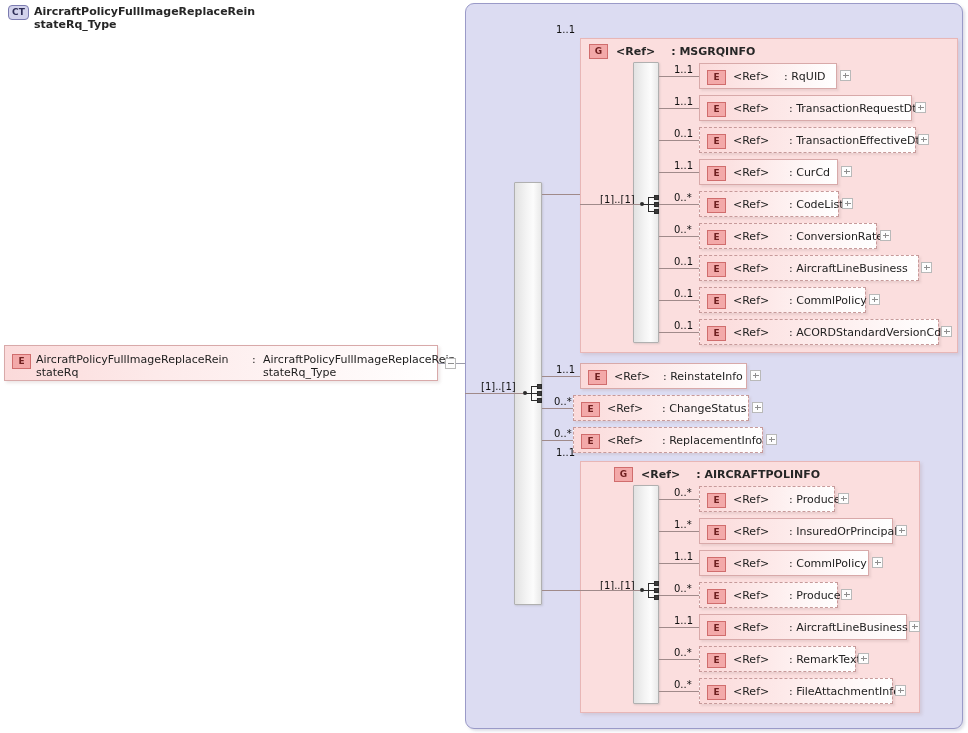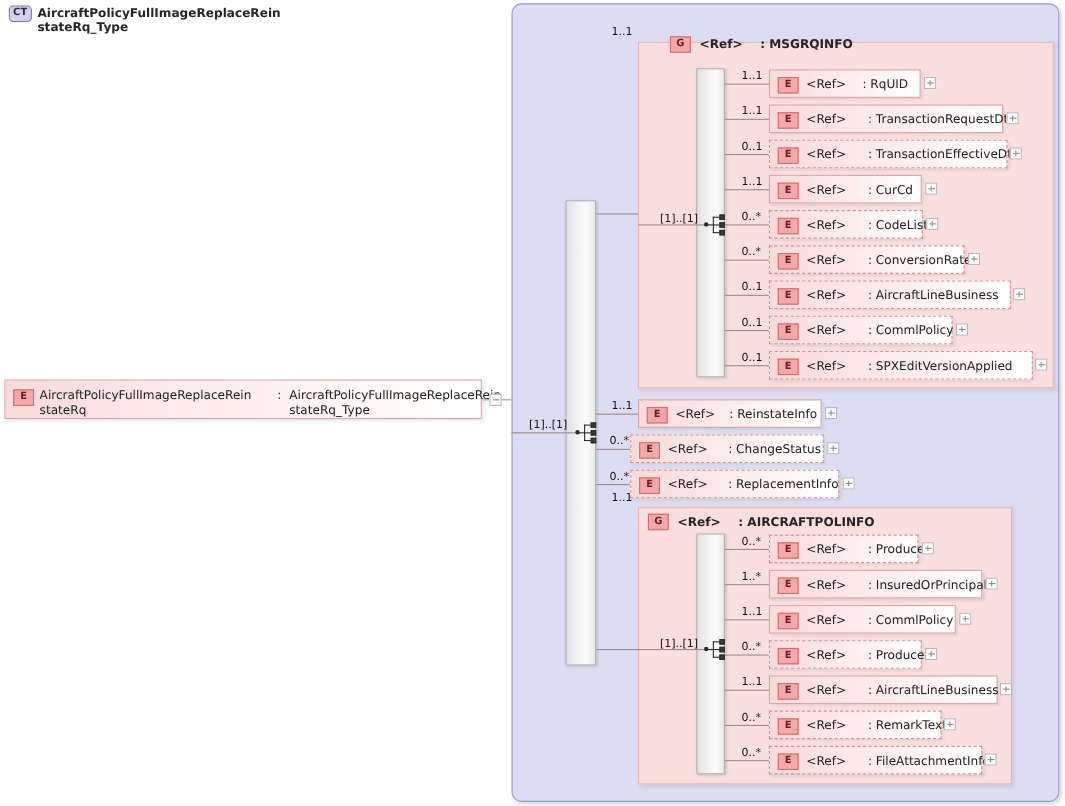--- a/index.html
+++ b/index.html
@@ -158,21 +158,21 @@
   </div>
 
   <div class="ln h" style="left:542px;top:194px;width:38px;"></div>
   <div class="ln h" style="left:542px;top:376px;width:38px;"></div>
   <div class="ln h" style="left:542px;top:408px;width:31px;"></div>
   <div class="ln h" style="left:542px;top:440px;width:31px;"></div>
   <div class="ln h" style="left:542px;top:590px;width:38px;"></div>
 
   <div class="grp-box" style="left:580px;top:38px;width:378px;height:315px;"></div>
   <div class="card" style="left:556px;top:24px;">1..1</div>
-  <div class="grp-head" style="left:589px;top:33px;margin-left:20px;">
+  <div class="grp-head" style="left:589px;top:44px;">
     <span class="badge-g">G</span><span class="ref">&lt;Ref&gt;</span><span class="nm">: MSGRQINFO</span>
   </div>
 
   <div class="shaft" style="left:633px;top:62px;width:26px;height:281px;"></div>
   <div class="card" style="left:600px;top:194px;">[1]..[1]</div>
   <div class="ln h" style="left:580px;top:204px;width:60px;"></div>
   <div class="seq" style="left:640px;top:194px;">
     <i class="dot"></i>
       <i class="stem"></i>
       <i class="spine"></i>
@@ -254,21 +254,21 @@
     <span class="ref">&lt;Ref&gt;</span>
     <span class="nm" style="left:89px;">: CommlPolicy</span>
   </div>
   <div class="exp plus" style="left:869px;top:294px;"></div>
 
   <div class="ln h" style="left:659px;top:332px;width:40px;"></div>
   <div class="card" style="left:674px;top:320px;">0..1</div>
   <div class="el dashed" style="left:699px;top:319px;width:240px;">
     <span class="badge-e">E</span>
     <span class="ref">&lt;Ref&gt;</span>
-    <span class="nm" style="left:89px;">: SPXEditVersionApplied</span>
+    <span class="nm" style="left:89px;">: ACORDStandardVersionCd</span>
   </div>
   <div class="exp plus" style="left:941px;top:326px;"></div>
 
   <div class="card" style="left:556px;top:364px;">1..1</div>
   <div class="el solid" style="left:580px;top:363px;width:167px;">
     <span class="badge-e">E</span>
     <span class="ref">&lt;Ref&gt;</span>
     <span class="nm" style="left:82px;">: ReinstateInfo</span>
   </div>
   <div class="exp plus" style="left:750px;top:370px;"></div>
@@ -284,21 +284,21 @@
   <div class="card" style="left:554px;top:428px;">0..*</div>
   <div class="el dashed" style="left:573px;top:427px;width:190px;">
     <span class="badge-e">E</span>
     <span class="ref">&lt;Ref&gt;</span>
     <span class="nm" style="left:88px;">: ReplacementInfo</span>
   </div>
   <div class="exp plus" style="left:766px;top:434px;"></div>
 
   <div class="grp-box" style="left:580px;top:461px;width:340px;height:252px;"></div>
   <div class="card" style="left:556px;top:447px;">1..1</div>
-  <div class="grp-head" style="left:589px;top:467px;">
+  <div class="grp-head" style="left:614px;top:467px;">
     <span class="badge-g">G</span><span class="ref">&lt;Ref&gt;</span><span class="nm">: AIRCRAFTPOLINFO</span>
   </div>
   <div class="shaft" style="left:633px;top:485px;width:26px;height:219px;"></div>
   <div class="card" style="left:600px;top:580px;">[1]..[1]</div>
   <div class="ln h" style="left:580px;top:590px;width:60px;"></div>
   <div class="seq" style="left:640px;top:580px;">
     <i class="dot"></i>
       <i class="stem"></i>
       <i class="spine"></i>
     <i class="a a1"></i>

